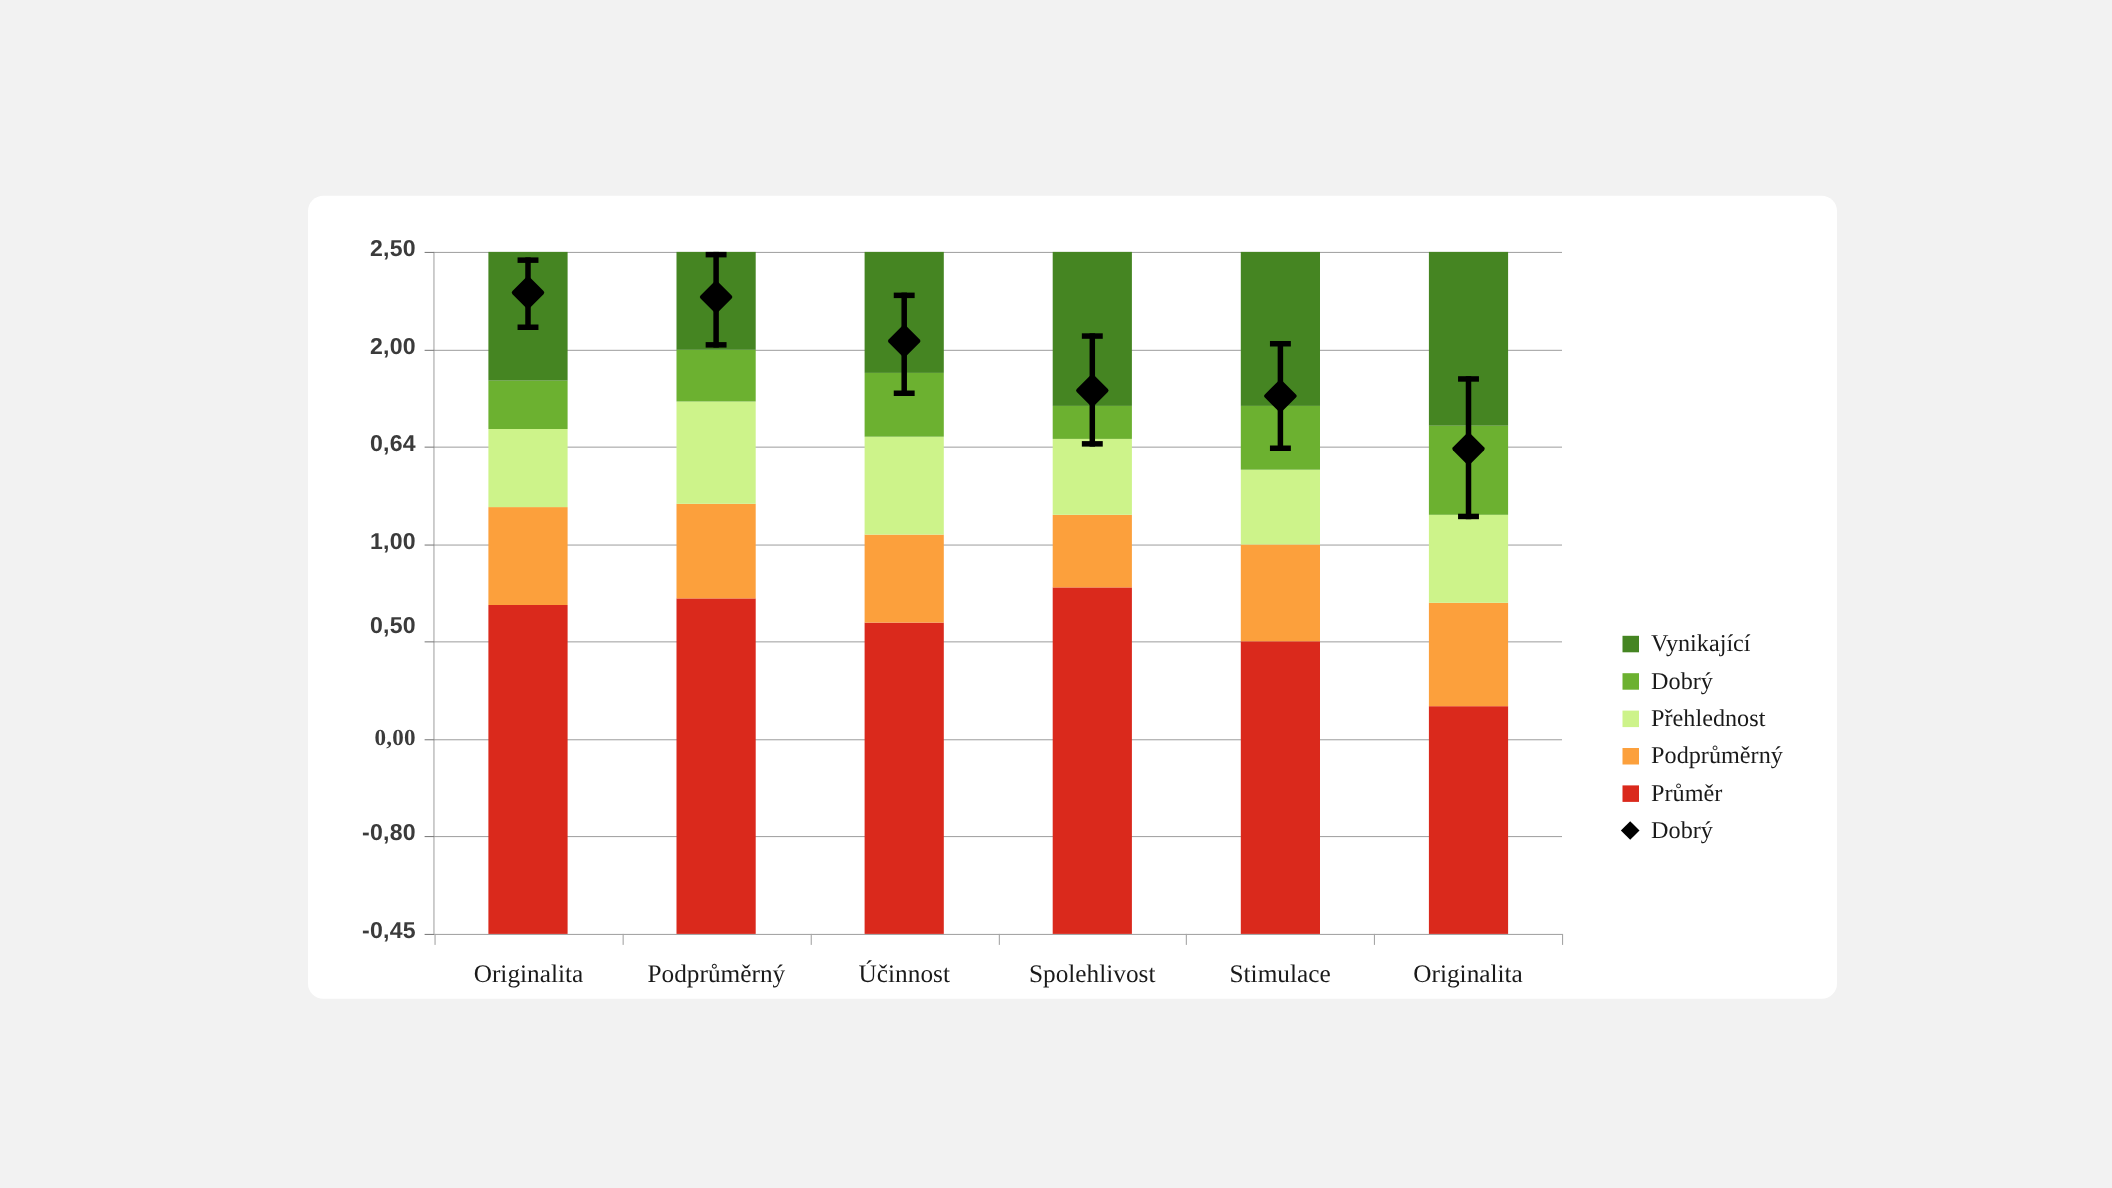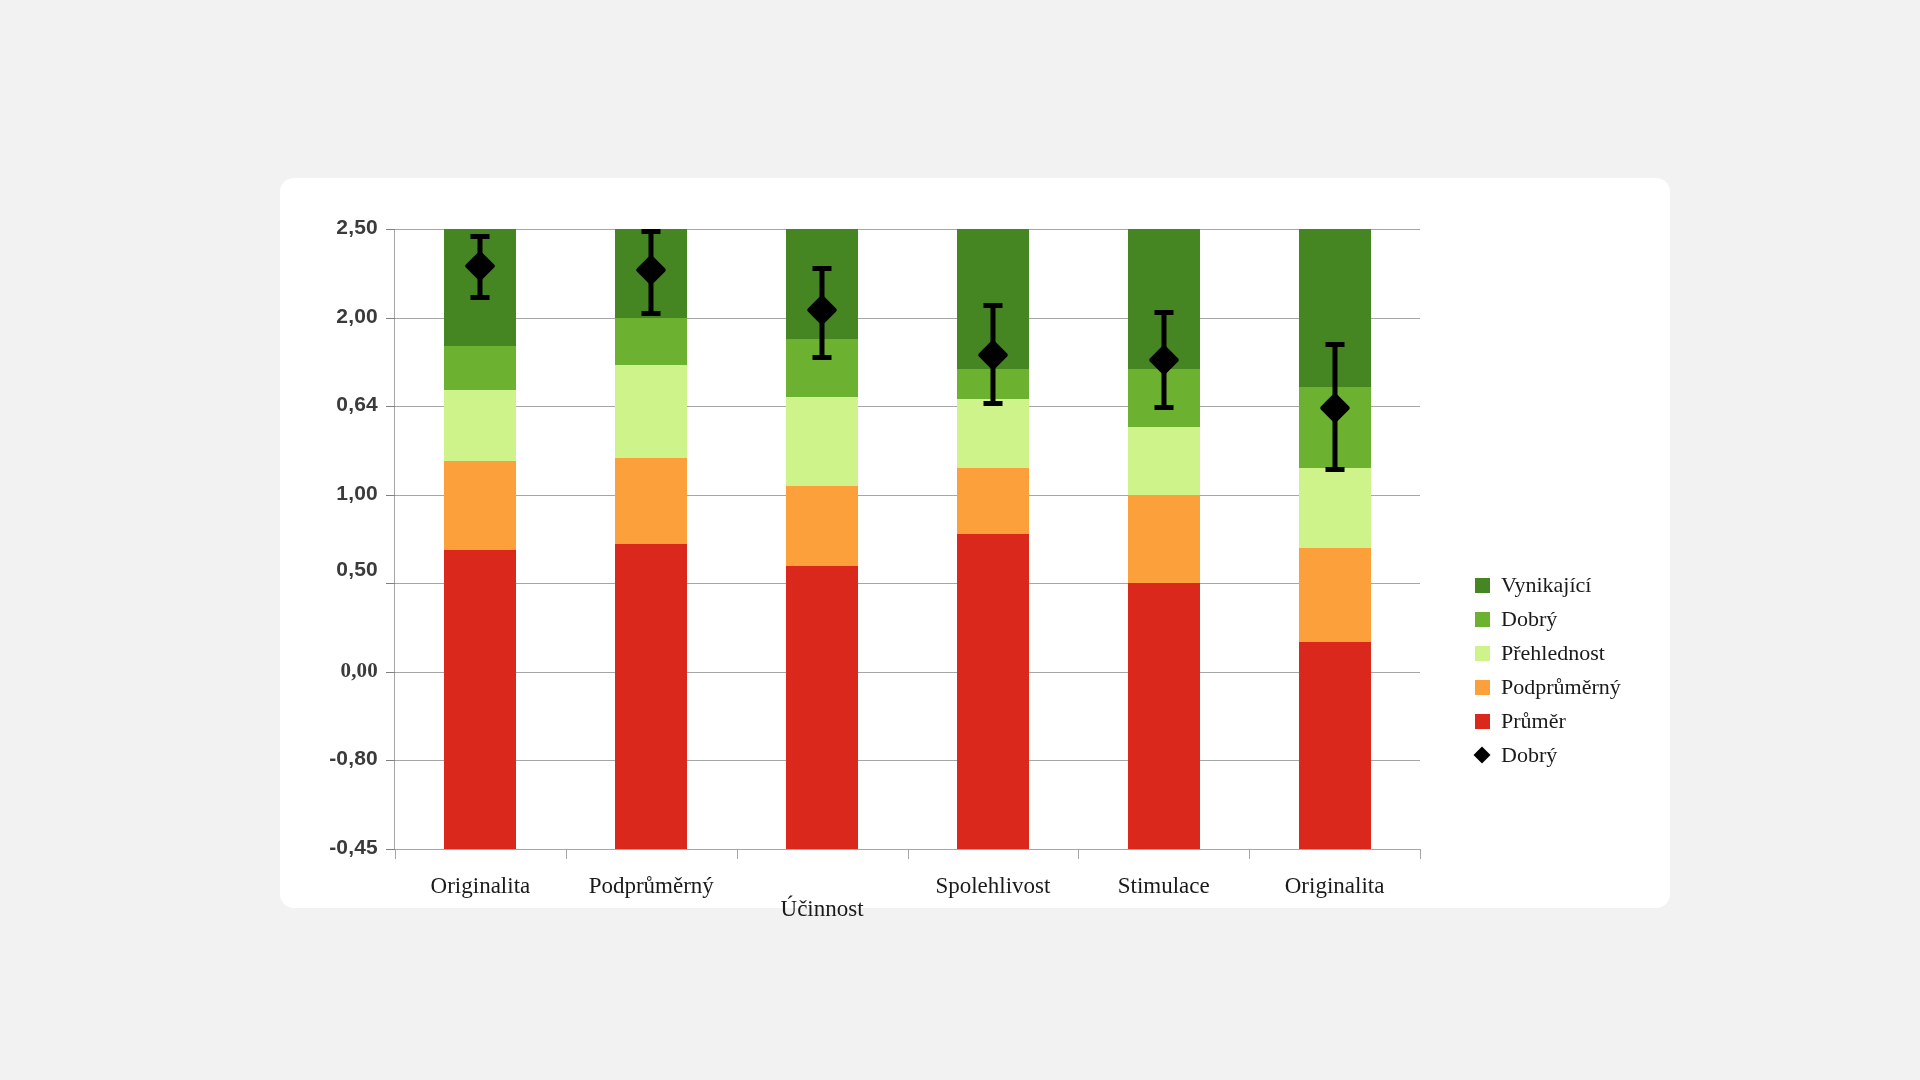--- a/index.html
+++ b/index.html
@@ -286,21 +286,21 @@
           <div class="cap" style="top: 237.686px;"></div>
           <div class="diamond" title="Průměr" style="top: 178.914px;"></div>
           <div class="cat-sep" style="left: 0px;"></div>
         </div>
         <div class="cat-sep" style="left: 0px;"></div>
         <div class="cat-sep" style="left: 1025px;"></div>
       </div>
     <div id="xlabels">
         <div class="xlabel" style="left: 0px; width: 170.833px;">Originalita</div>
         <div class="xlabel" style="left: 170.833px; width: 170.833px;">Podprůměrný</div>
-        <div class="xlabel" style="left: 341.667px; width: 170.833px; margin-top: 23px;">Účinnost</div>
+        <div class="xlabel" style="left: 341.667px; width: 170.833px;">Účinnost</div>
         <div class="xlabel" style="left: 512.5px; width: 170.833px;">Spolehlivost</div>
         <div class="xlabel" style="left: 683.333px; width: 170.833px;">Stimulace</div>
         <div class="xlabel" style="left: 854.167px; width: 170.833px;">Originalita</div>
       </div>
   </div>
 
   <div id="legend">
       <div class="legend-row">
         <div class="legend-swatch" style="background: rgb(69, 133, 34);"></div>
         <span class="legend-label">Vynikající</span>

